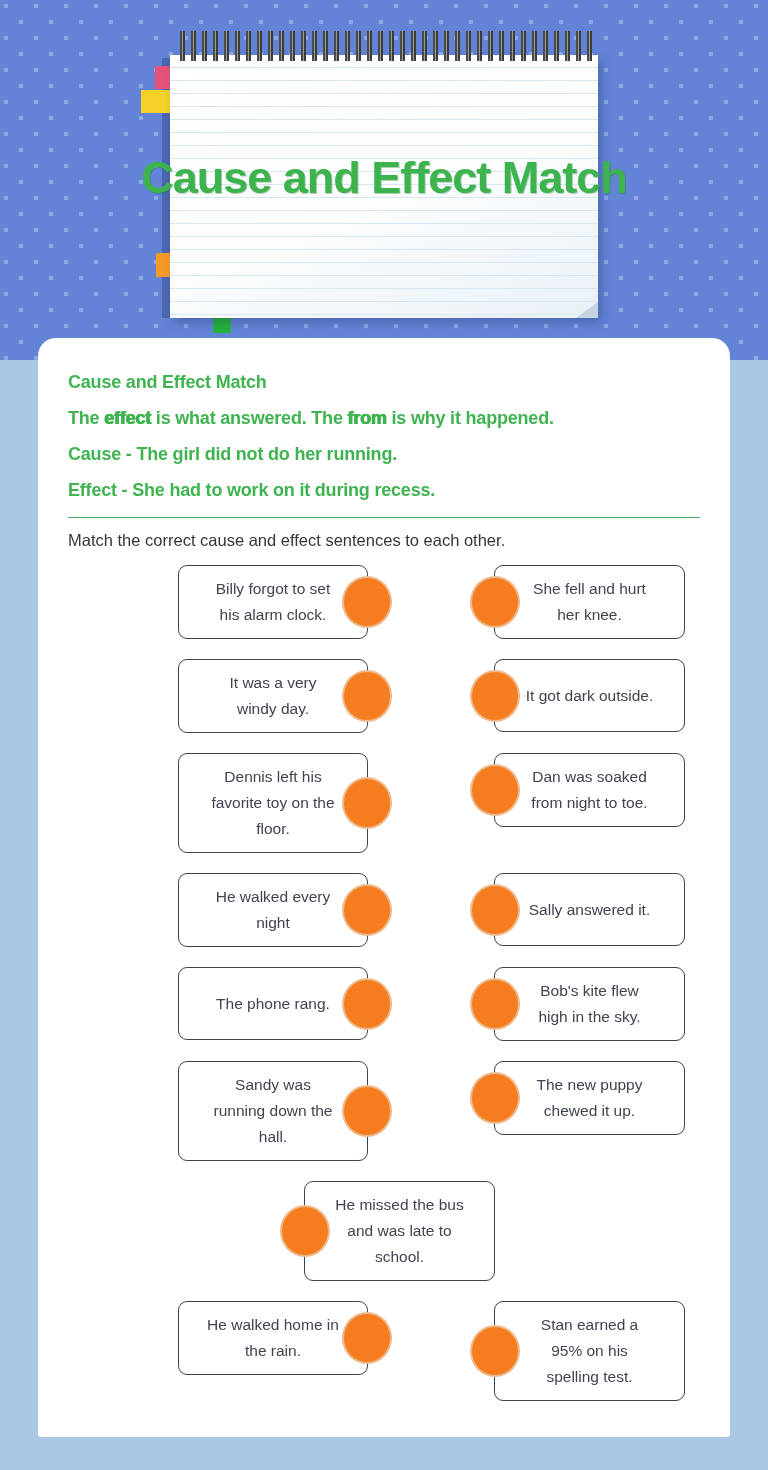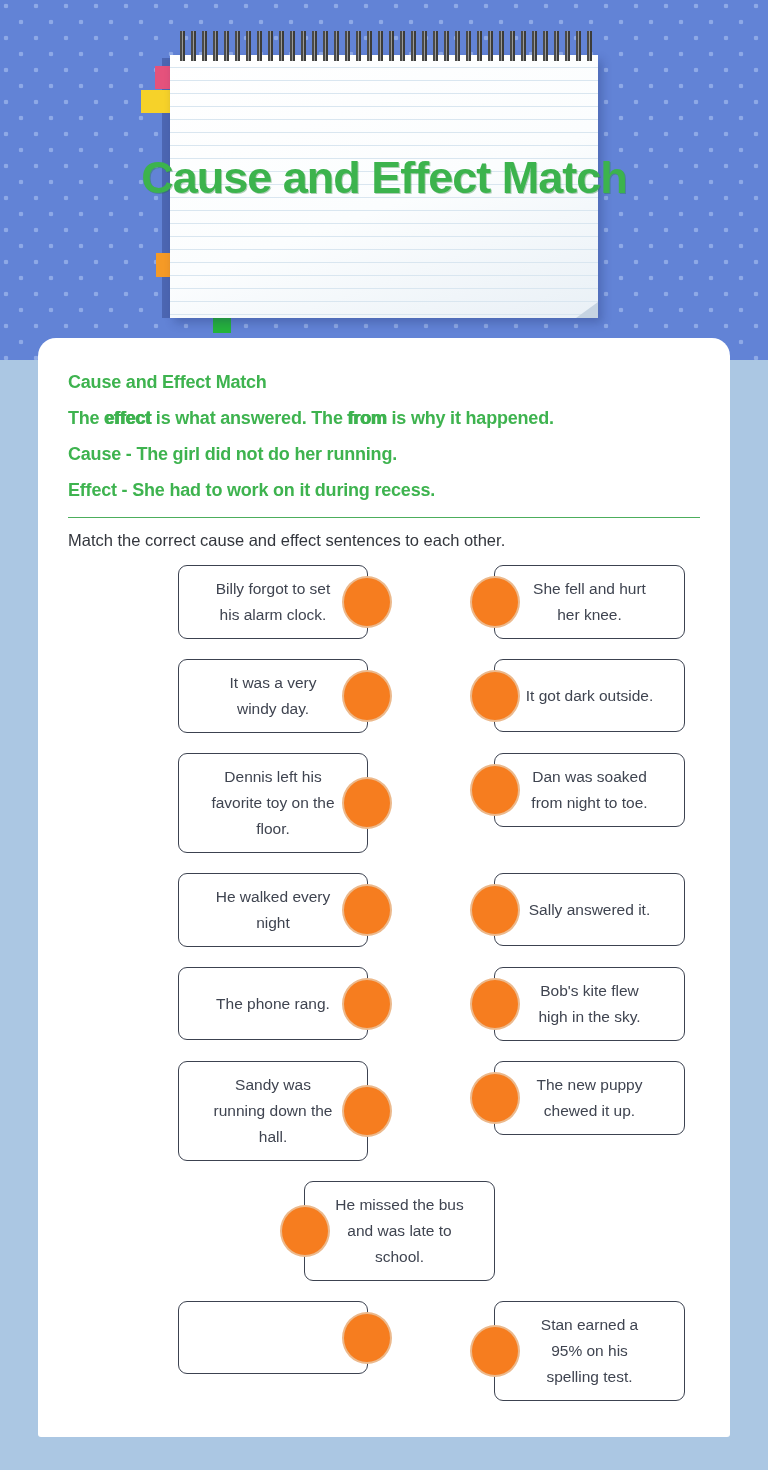--- a/index.html
+++ b/index.html
@@ -204,20 +204,22 @@
     <div class="match-box right">
       <span>He missed the bus
 and was late to
 school.</span>
       <span class="connector"></span>
     </div>
   </div>
 
   <div class="match-row">
     <div class="match-box left">
+      <span>He walked home in
+the rain.</span>
       <span class="connector"></span>
     </div>
     <div class="match-box right">
       <span>Stan earned a
 95% on his
 spelling test.</span>
       <span class="connector"></span>
     </div>
   </div>
 

